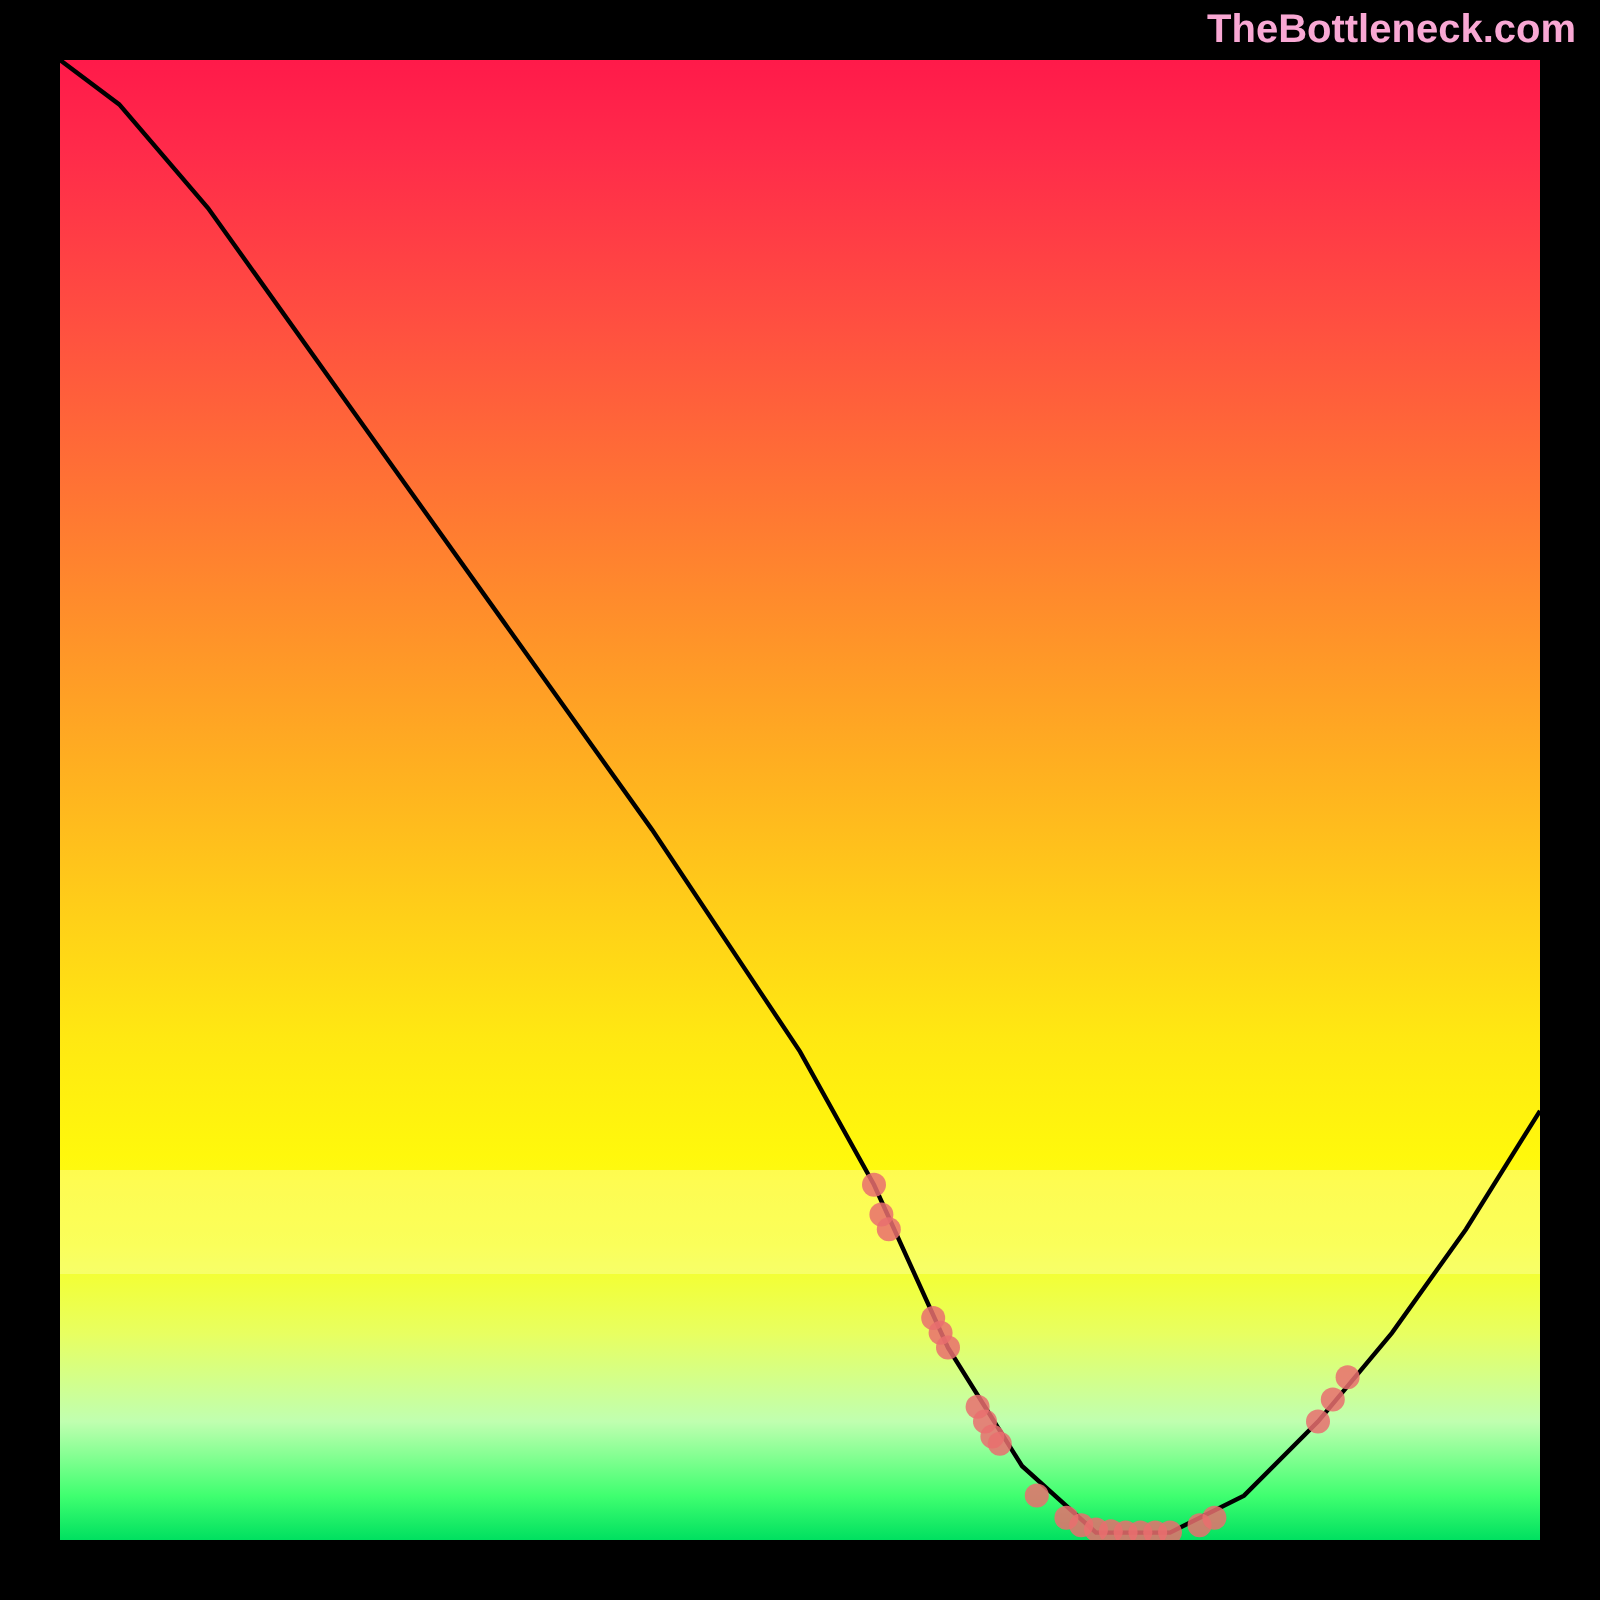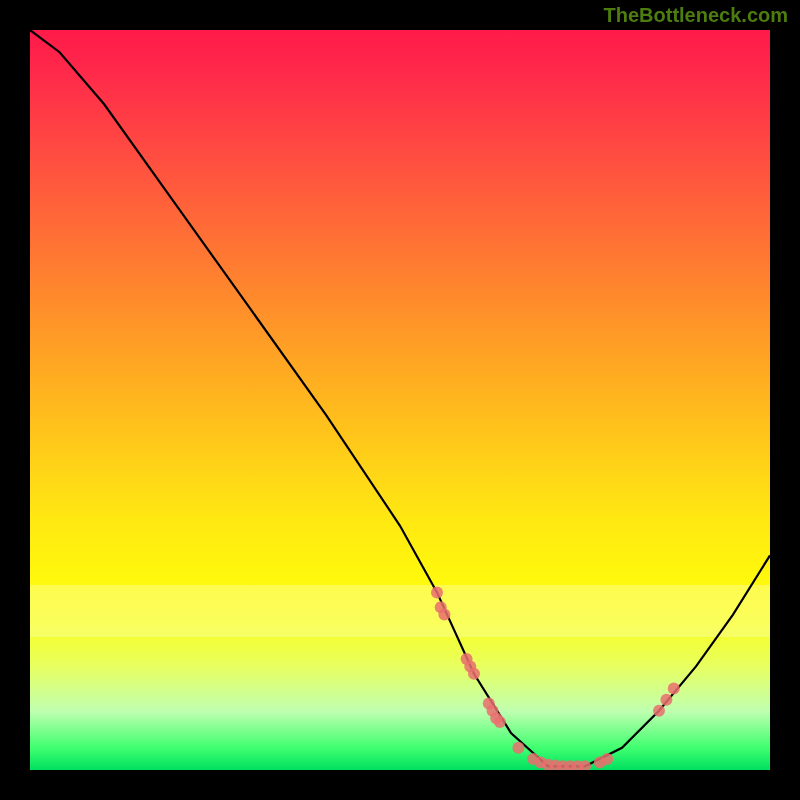--- a/index.html
+++ b/index.html
@@ -7,21 +7,21 @@
     width: 800px;
     height: 800px;
     background: #000;
     position: relative;
     font-family: Arial, sans-serif;
   }
   .watermark {
     position: absolute;
     top: 4px;
     right: 12px;
-    color: #4d7c0f;
+    color: #f9a8d4;
     font-size: 20px;
     font-weight: bold;
     z-index: 10;
   }
   .plot-area {
     position: absolute;
     left: 30px;
     top: 30px;
     width: 740px;
     height: 740px;

